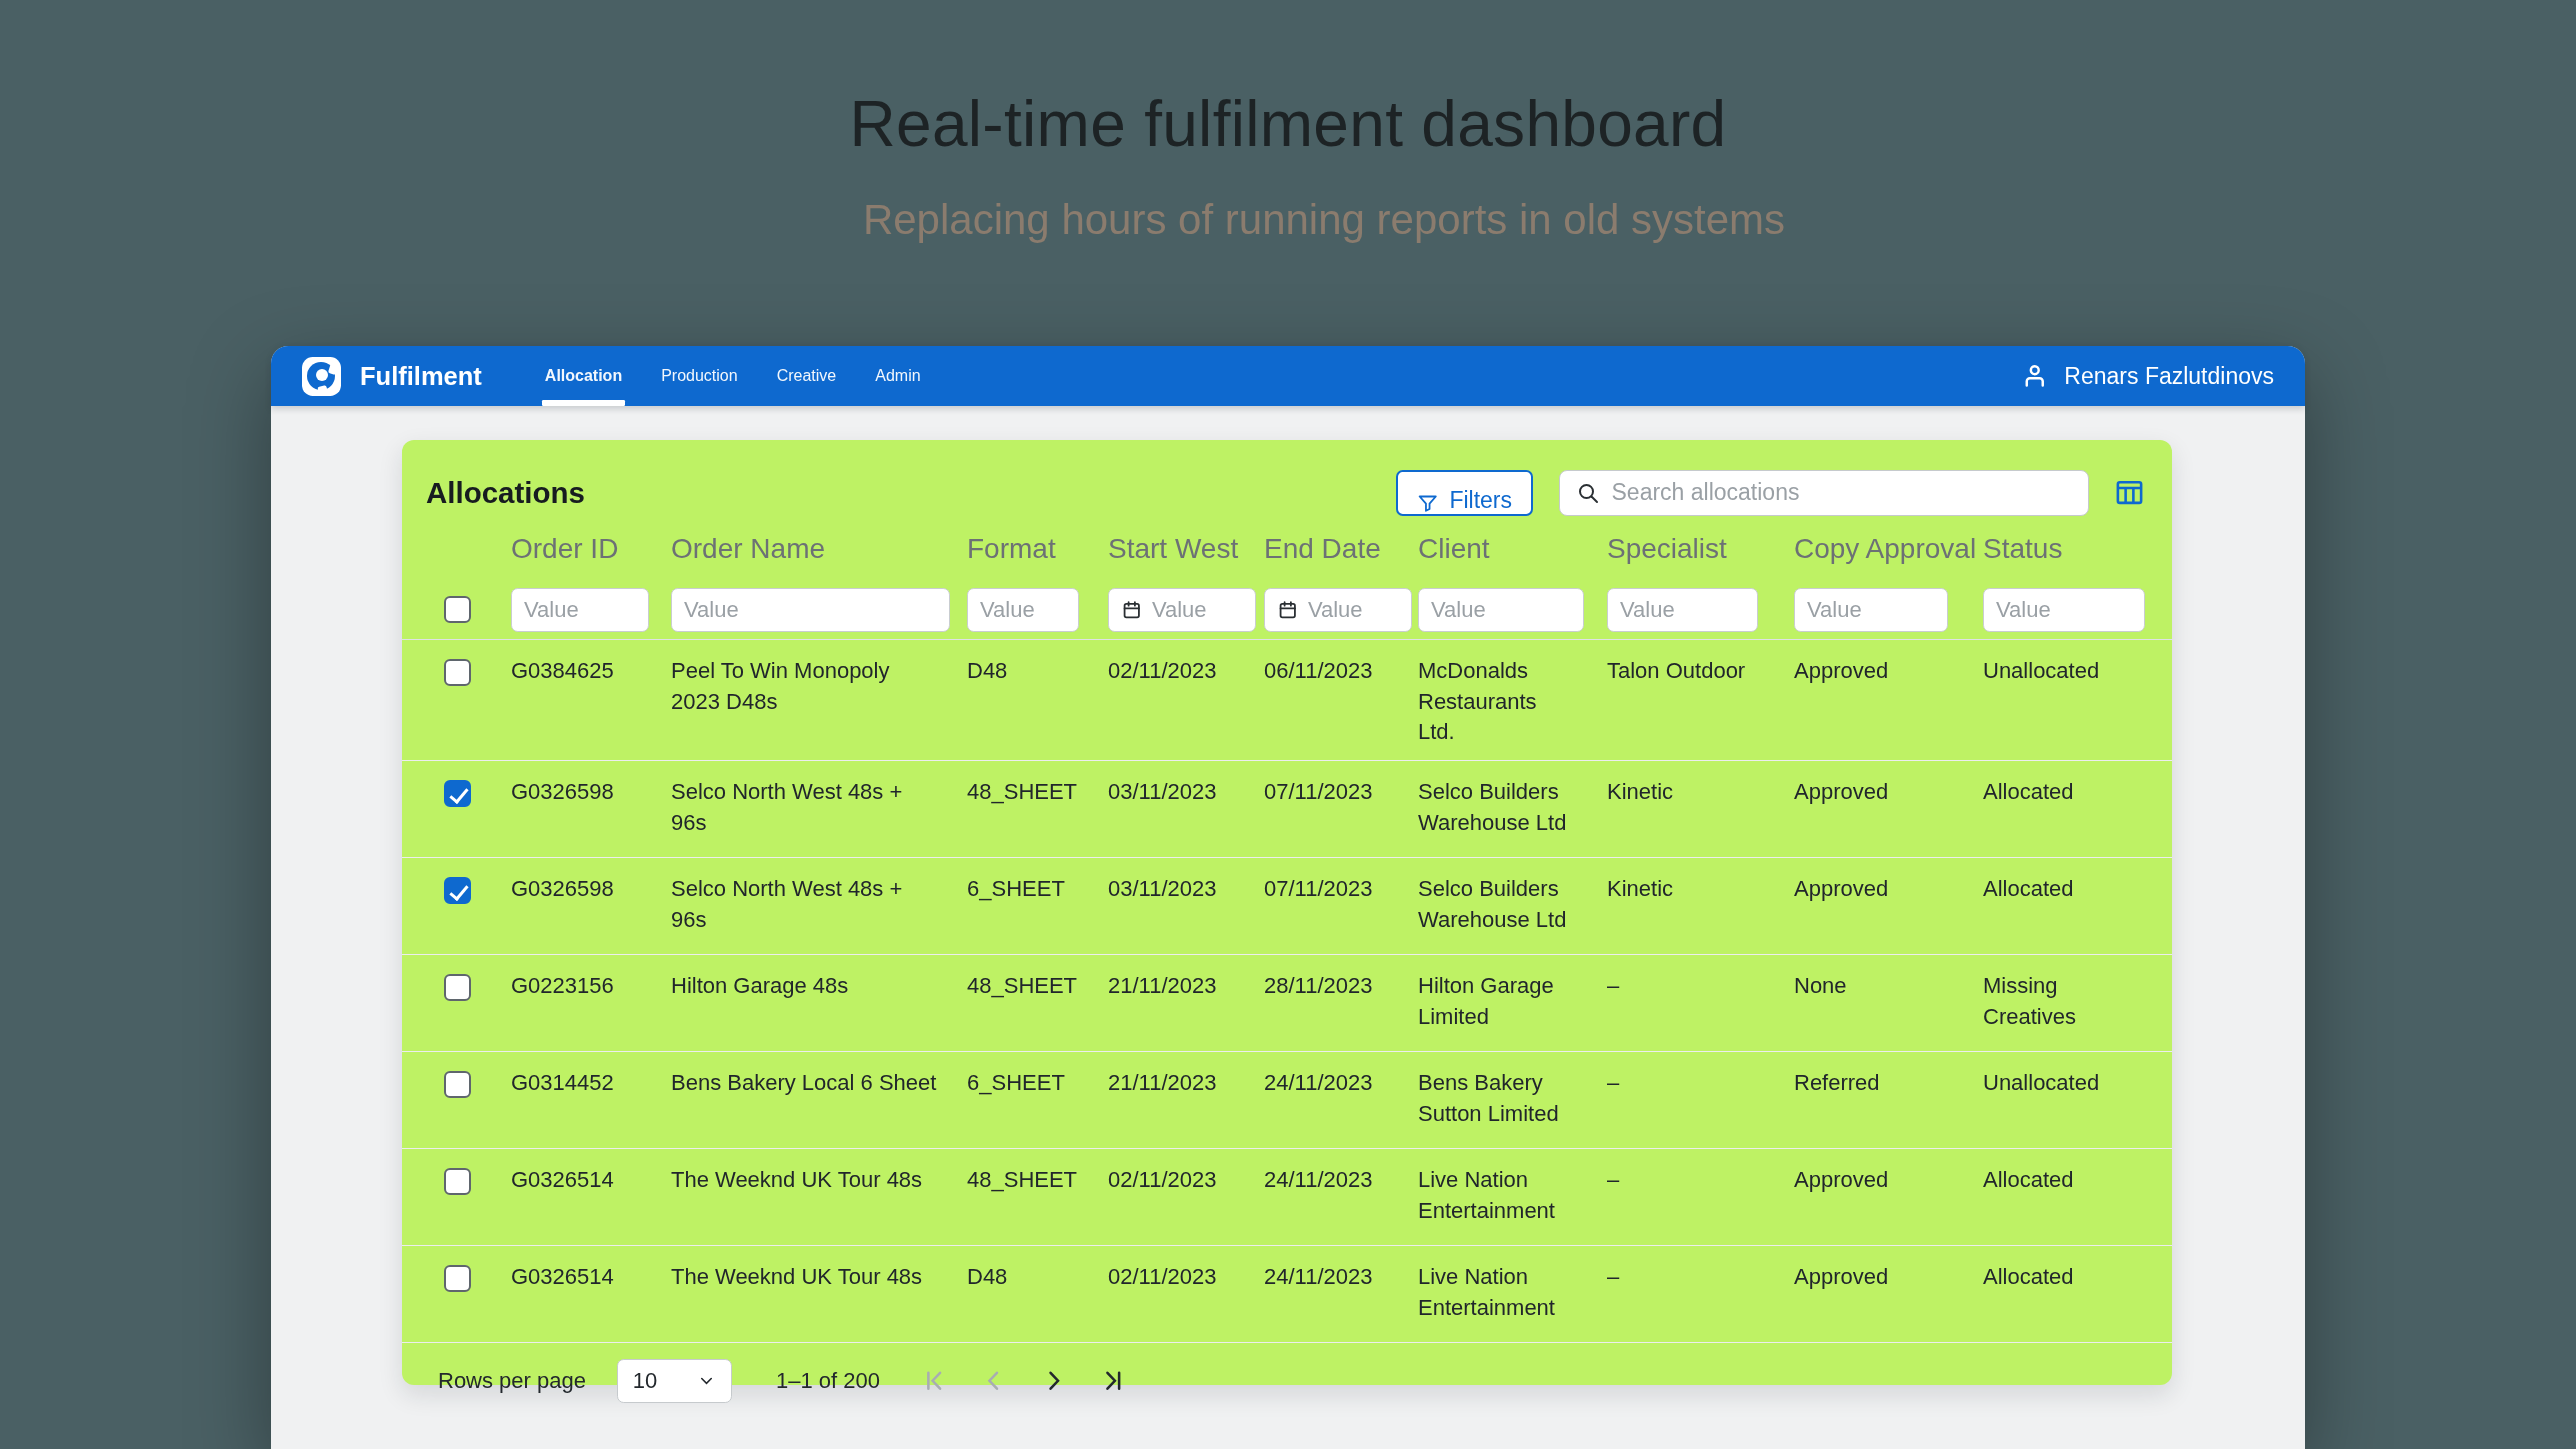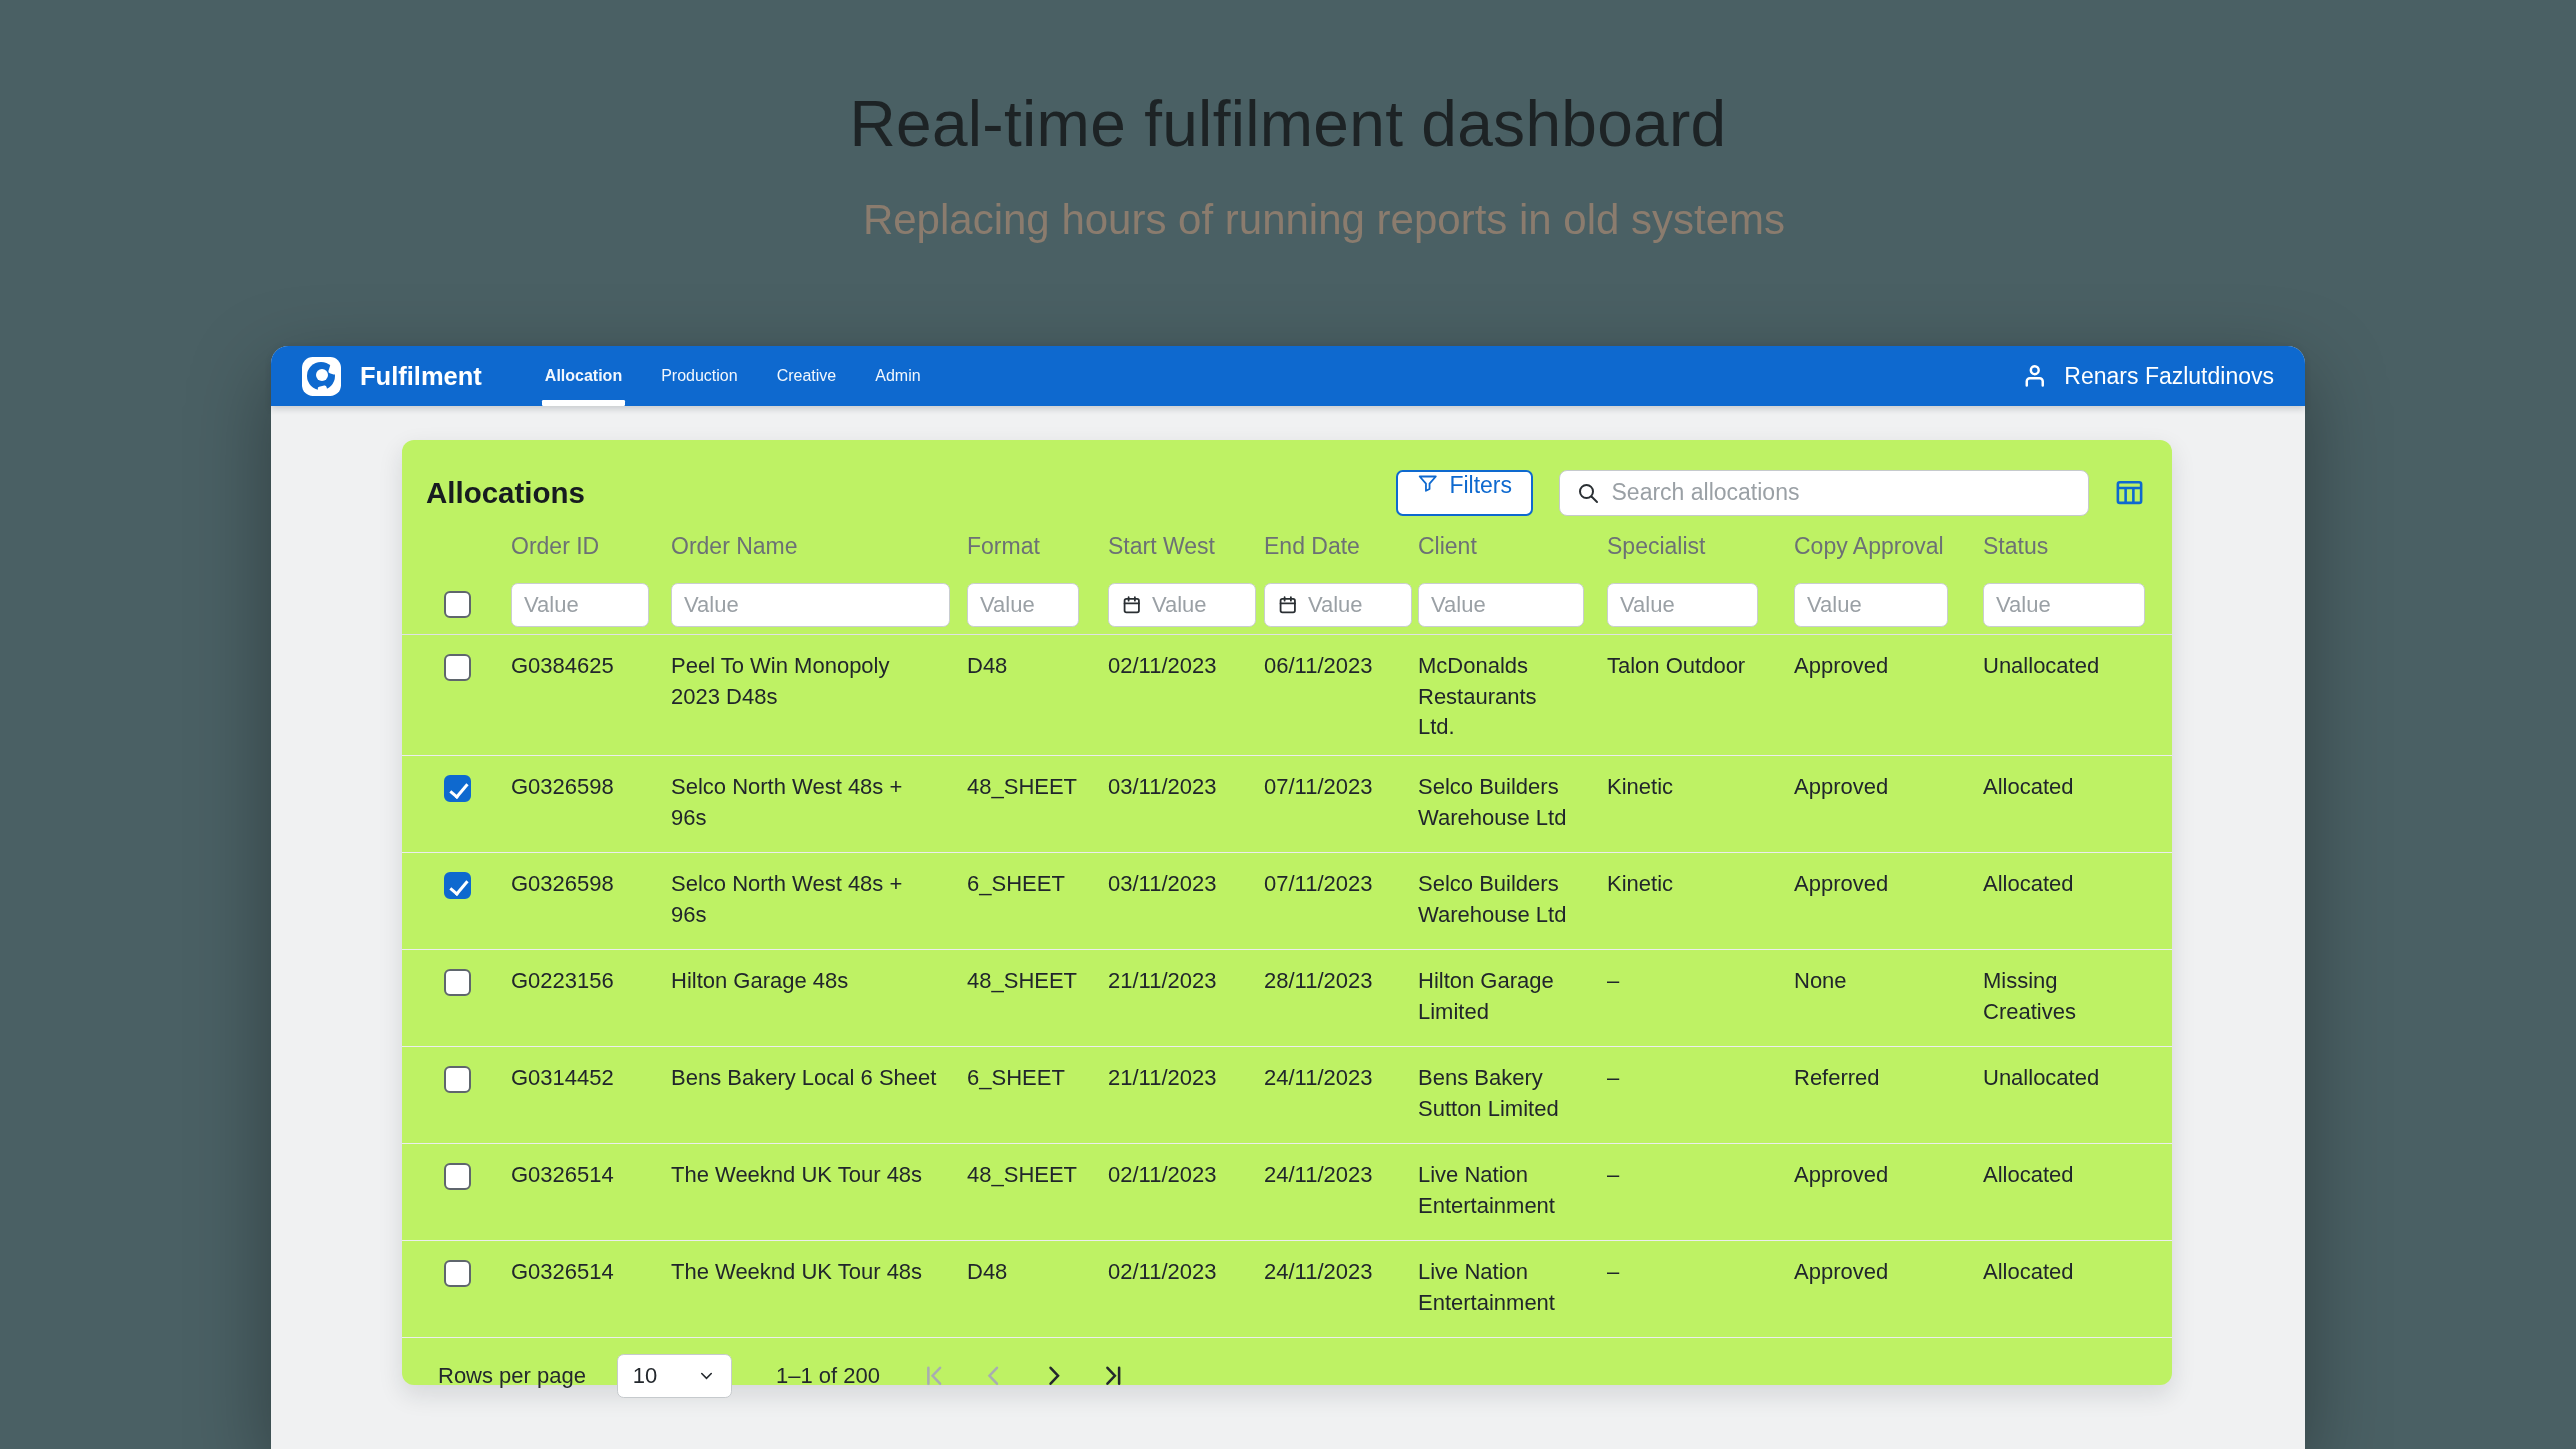--- a/index.html
+++ b/index.html
@@ -82,21 +82,21 @@
     background:#bef264; border-radius:12px;
     box-shadow:0 9.4px 24px rgba(25,35,45,.12);
   }
   .card-header {
     display:flex; align-items:center; justify-content:space-between;
     padding:29.5px 27px 17.4px 24px;
   }
   .card-title { font-size:29.5px; font-weight:700; color:#171C20; }
   .controls { display:flex; align-items:center; gap:25.5px; }
   .btn-filters {
-    display:flex; align-items:flex-start; gap:10.7px; height:46px; padding:0 19px;
+    display:flex; align-items:flex-end; gap:10.7px; height:46px; padding:0 19px;
     border:2px solid #0E69CF; border-radius:6.7px; background:#fff;
     color:#0E69CF; font-size:23px; font-weight:500; cursor:pointer;
     font-family:"Liberation Sans", sans-serif;
   }
   .searchbox {
     display:flex; align-items:center; gap:12px; width:530px; height:46px;
     border:1.3px solid #C6CACD; border-radius:8px; padding:0 16px; background:#fff;
   }
   .searchbox input {
     border:none; outline:none; flex:1; font-size:23px; color:#21262B;
@@ -104,21 +104,21 @@
   }
   .searchbox input::placeholder { color:#9AA0A5; }
   .icon-btn { background:none; border:none; cursor:pointer; padding:0; display:flex; }
 
   
   .grid-row {
     display:grid;
     grid-template-columns:67px 160px 296px 141px 156px 154px 189px 187px 189px 189px;
     padding-left:42px;
   }
-  .col-label { font-size:23px; color:#6C7175; padding-right:20px; white-space:nowrap; }
+  .col-label { font-size:28px; color:#6C7175; padding-right:20px; white-space:nowrap; }
   .filter-row { margin-top:23px; padding-bottom:7px; border-bottom:1.3px solid #DFE2E5; align-items:center; }
   .filter-cell { padding-right:9.4px; }
   .f-input {
     display:flex; align-items:center; gap:9.4px; height:44px;
     border:1.3px solid #C9CDD1; border-radius:6.7px; padding:0 12px; background:#fff;
   }
   .f-input input {
     border:none; outline:none; width:100%; font-size:22px; color:#21262B;
     font-family:"Liberation Sans", sans-serif; background:transparent; min-width:13.4px;
   }

